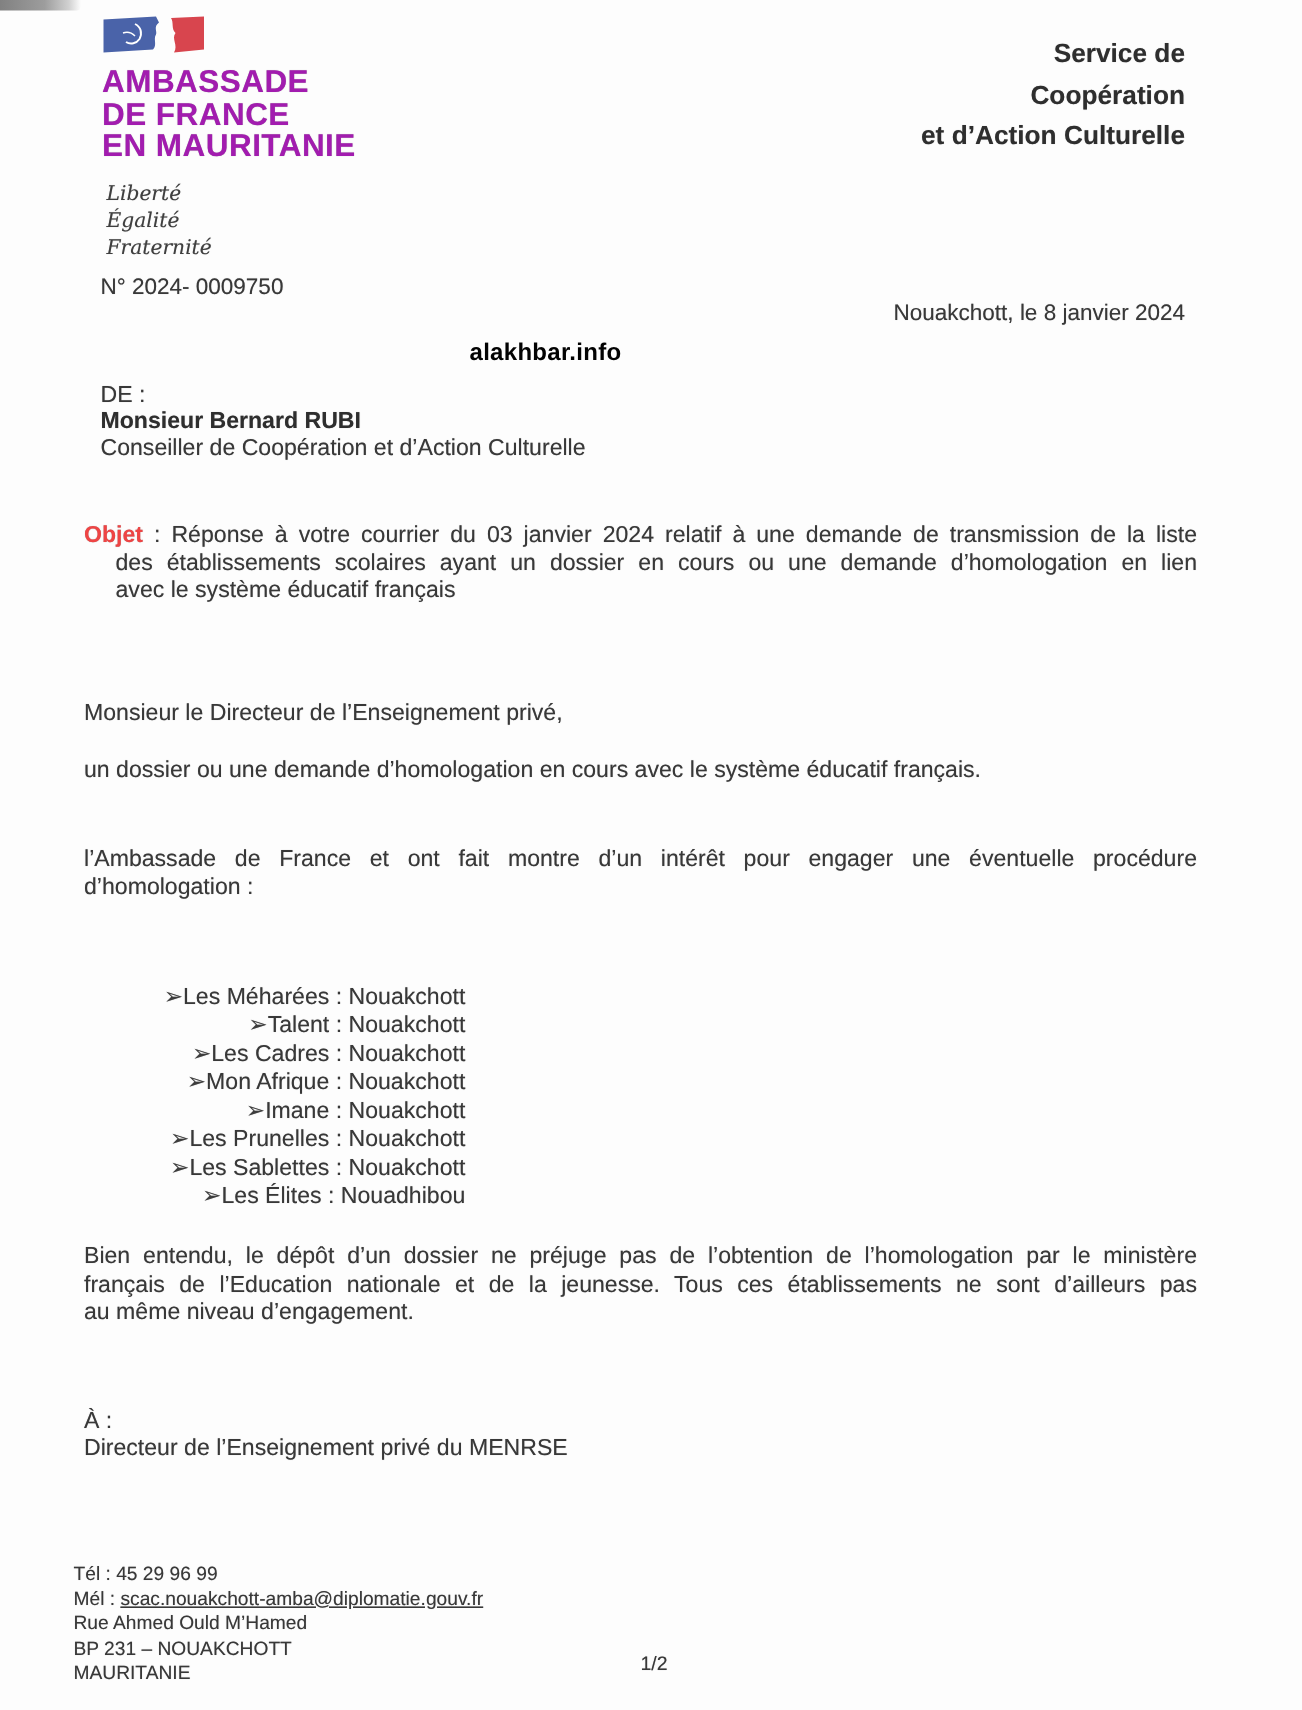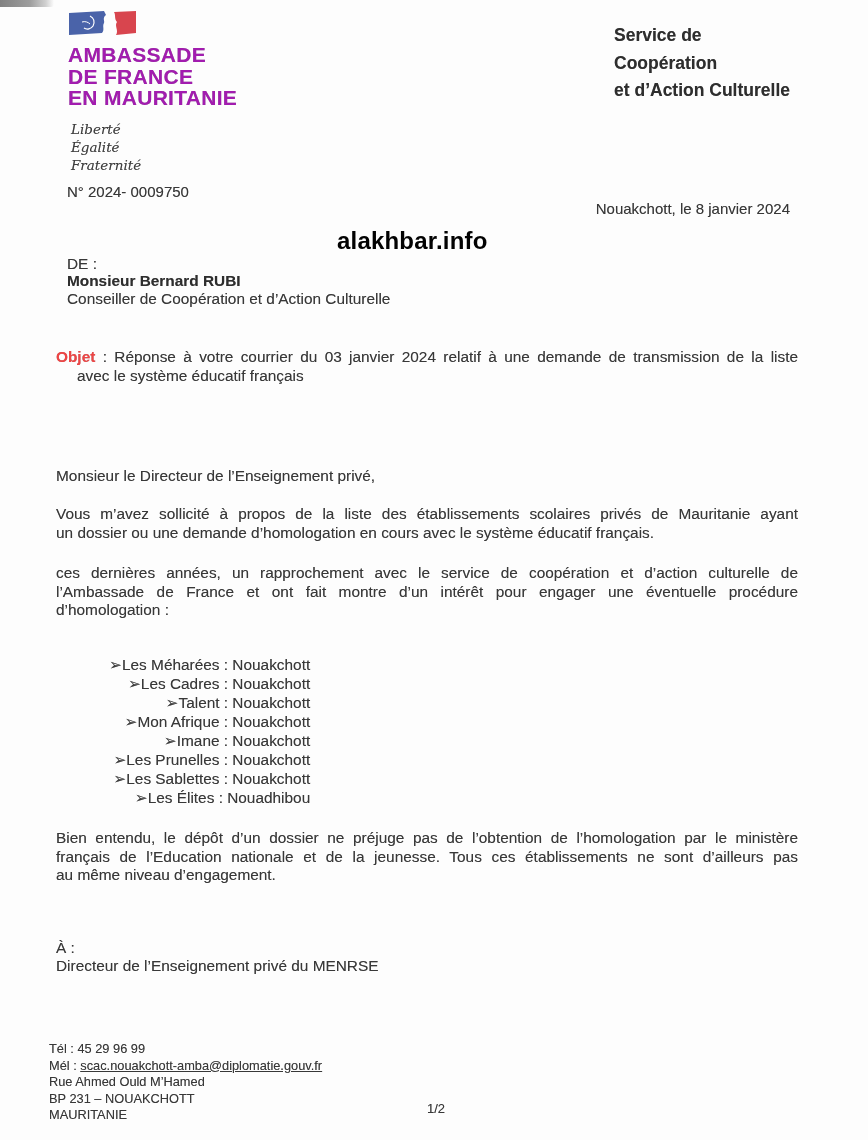--- a/index.html
+++ b/index.html
@@ -19,32 +19,31 @@
     background:linear-gradient(90deg,#6b6b6b 0%,#8c8c8c 55%,#c9c9c9 85%,rgba(255,255,255,0));
     opacity:.85;border-radius:0 0 3px 0;
   }
 
   
   .letterhead{ position:absolute;left:68px;top:10px; }
   .org{ margin-top:7px;font-weight:700;font-size:21px;line-height:21.5px;letter-spacing:.3px;color:#a21caf; }
   .motto{ margin-top:11px;margin-left:3px;font-family:"DejaVu Serif",serif;font-style:italic;font-size:13.5px;line-height:18px;color:#3f3f3f; }
 
   .service{
-    position:absolute;right:78px;top:22px;text-align:left;
+    position:absolute;right:78px;top:22px;text-align:right;
     font-weight:700;font-size:17.5px;line-height:27.5px;color:#2e2e2e;
   }
 
   .reference{ position:absolute;left:67px;top:183px;font-size:15px;text-align:center; }
   .dateline{ position:absolute;right:78px;top:200px;font-size:15px; }
 
   .watermark{
     position:absolute;left:313px;top:227px;
-    font-weight:700;font-size:24px;color:#020202;letter-spacing:.2px;
+    font-weight:700;font-size:16px;color:#020202;letter-spacing:.2px;
     text-shadow:none;
-    margin-left:24px;
   }
 
   .from-block{ position:absolute;left:67px;top:255px;font-size:15.4px;line-height:17.4px; }
   .from-block .bold, .to-block .bold{ font-weight:700;color:#2e2e2e; }
 
   .para{ position:absolute;left:56px;width:742px;font-size:15.4px;line-height:18.5px; }
   .line{ display:block; }
   .just{ text-align:justify;text-align-last:justify; }
 
   .subject{ top:348px; }
@@ -109,40 +108,39 @@
   <div class="watermark">alakhbar.info</div>
 
   <div class="from-block">
     <span class="line">DE :</span>
     <span class="line bold">Monsieur Bernard RUBI</span>
     <span class="line">Conseiller de Coopération et d’Action Culturelle</span>
   </div>
 
   <div class="para subject">
     <span class="line just"><span class="lbl">Objet</span><span> : </span><span>Réponse à votre courrier du 03 janvier 2024 relatif à une demande de transmission de la liste</span></span>
+    <span class="line just indent">des établissements scolaires ayant un dossier en cours ou une demande d’homologation en lien</span>
     <span class="line indent">avec le système éducatif français</span>
   </div>
 
   <div class="salutation">Monsieur le Directeur de l’Enseignement privé,</div>
 
   <div class="para p1">
-    <span class="line just">Vous m’avez sollicité à propos de la liste des établissements scolaires privés de Mauritanie ayant</span>
     <span class="line">un dossier ou une demande d’homologation en cours avec le système éducatif français.</span>
   </div>
 
   <div class="para p2">
-    <span class="line just">ces dernières années, un rapprochement avec le service de coopération et d’action culturelle de</span>
     <span class="line just">l’Ambassade de France et ont fait montre d’un intérêt pour engager une éventuelle procédure</span>
     <span class="line">d’homologation :</span>
   </div>
 
   <ul class="school-list">
     <li><span class="arr">➢</span><span>Les Méharées : Nouakchott</span></li>
+    <li><span class="arr">➢</span><span>Talent : Nouakchott</span></li>
     <li><span class="arr">➢</span><span>Les Cadres : Nouakchott</span></li>
-    <li><span class="arr">➢</span><span>Talent : Nouakchott</span></li>
     <li><span class="arr">➢</span><span>Mon Afrique : Nouakchott</span></li>
     <li><span class="arr">➢</span><span>Imane : Nouakchott</span></li>
     <li><span class="arr">➢</span><span>Les Prunelles : Nouakchott</span></li>
     <li><span class="arr">➢</span><span>Les Sablettes : Nouakchott</span></li>
     <li><span class="arr">➢</span><span>Les Élites : Nouadhibou</span></li>
   </ul>
 
   <div class="para p3">
     <span class="line just">Bien entendu, le dépôt d’un dossier ne préjuge pas de l’obtention de l’homologation par le ministère</span>
     <span class="line just">français de l’Education nationale et de la jeunesse. Tous ces établissements ne sont d’ailleurs pas</span>

